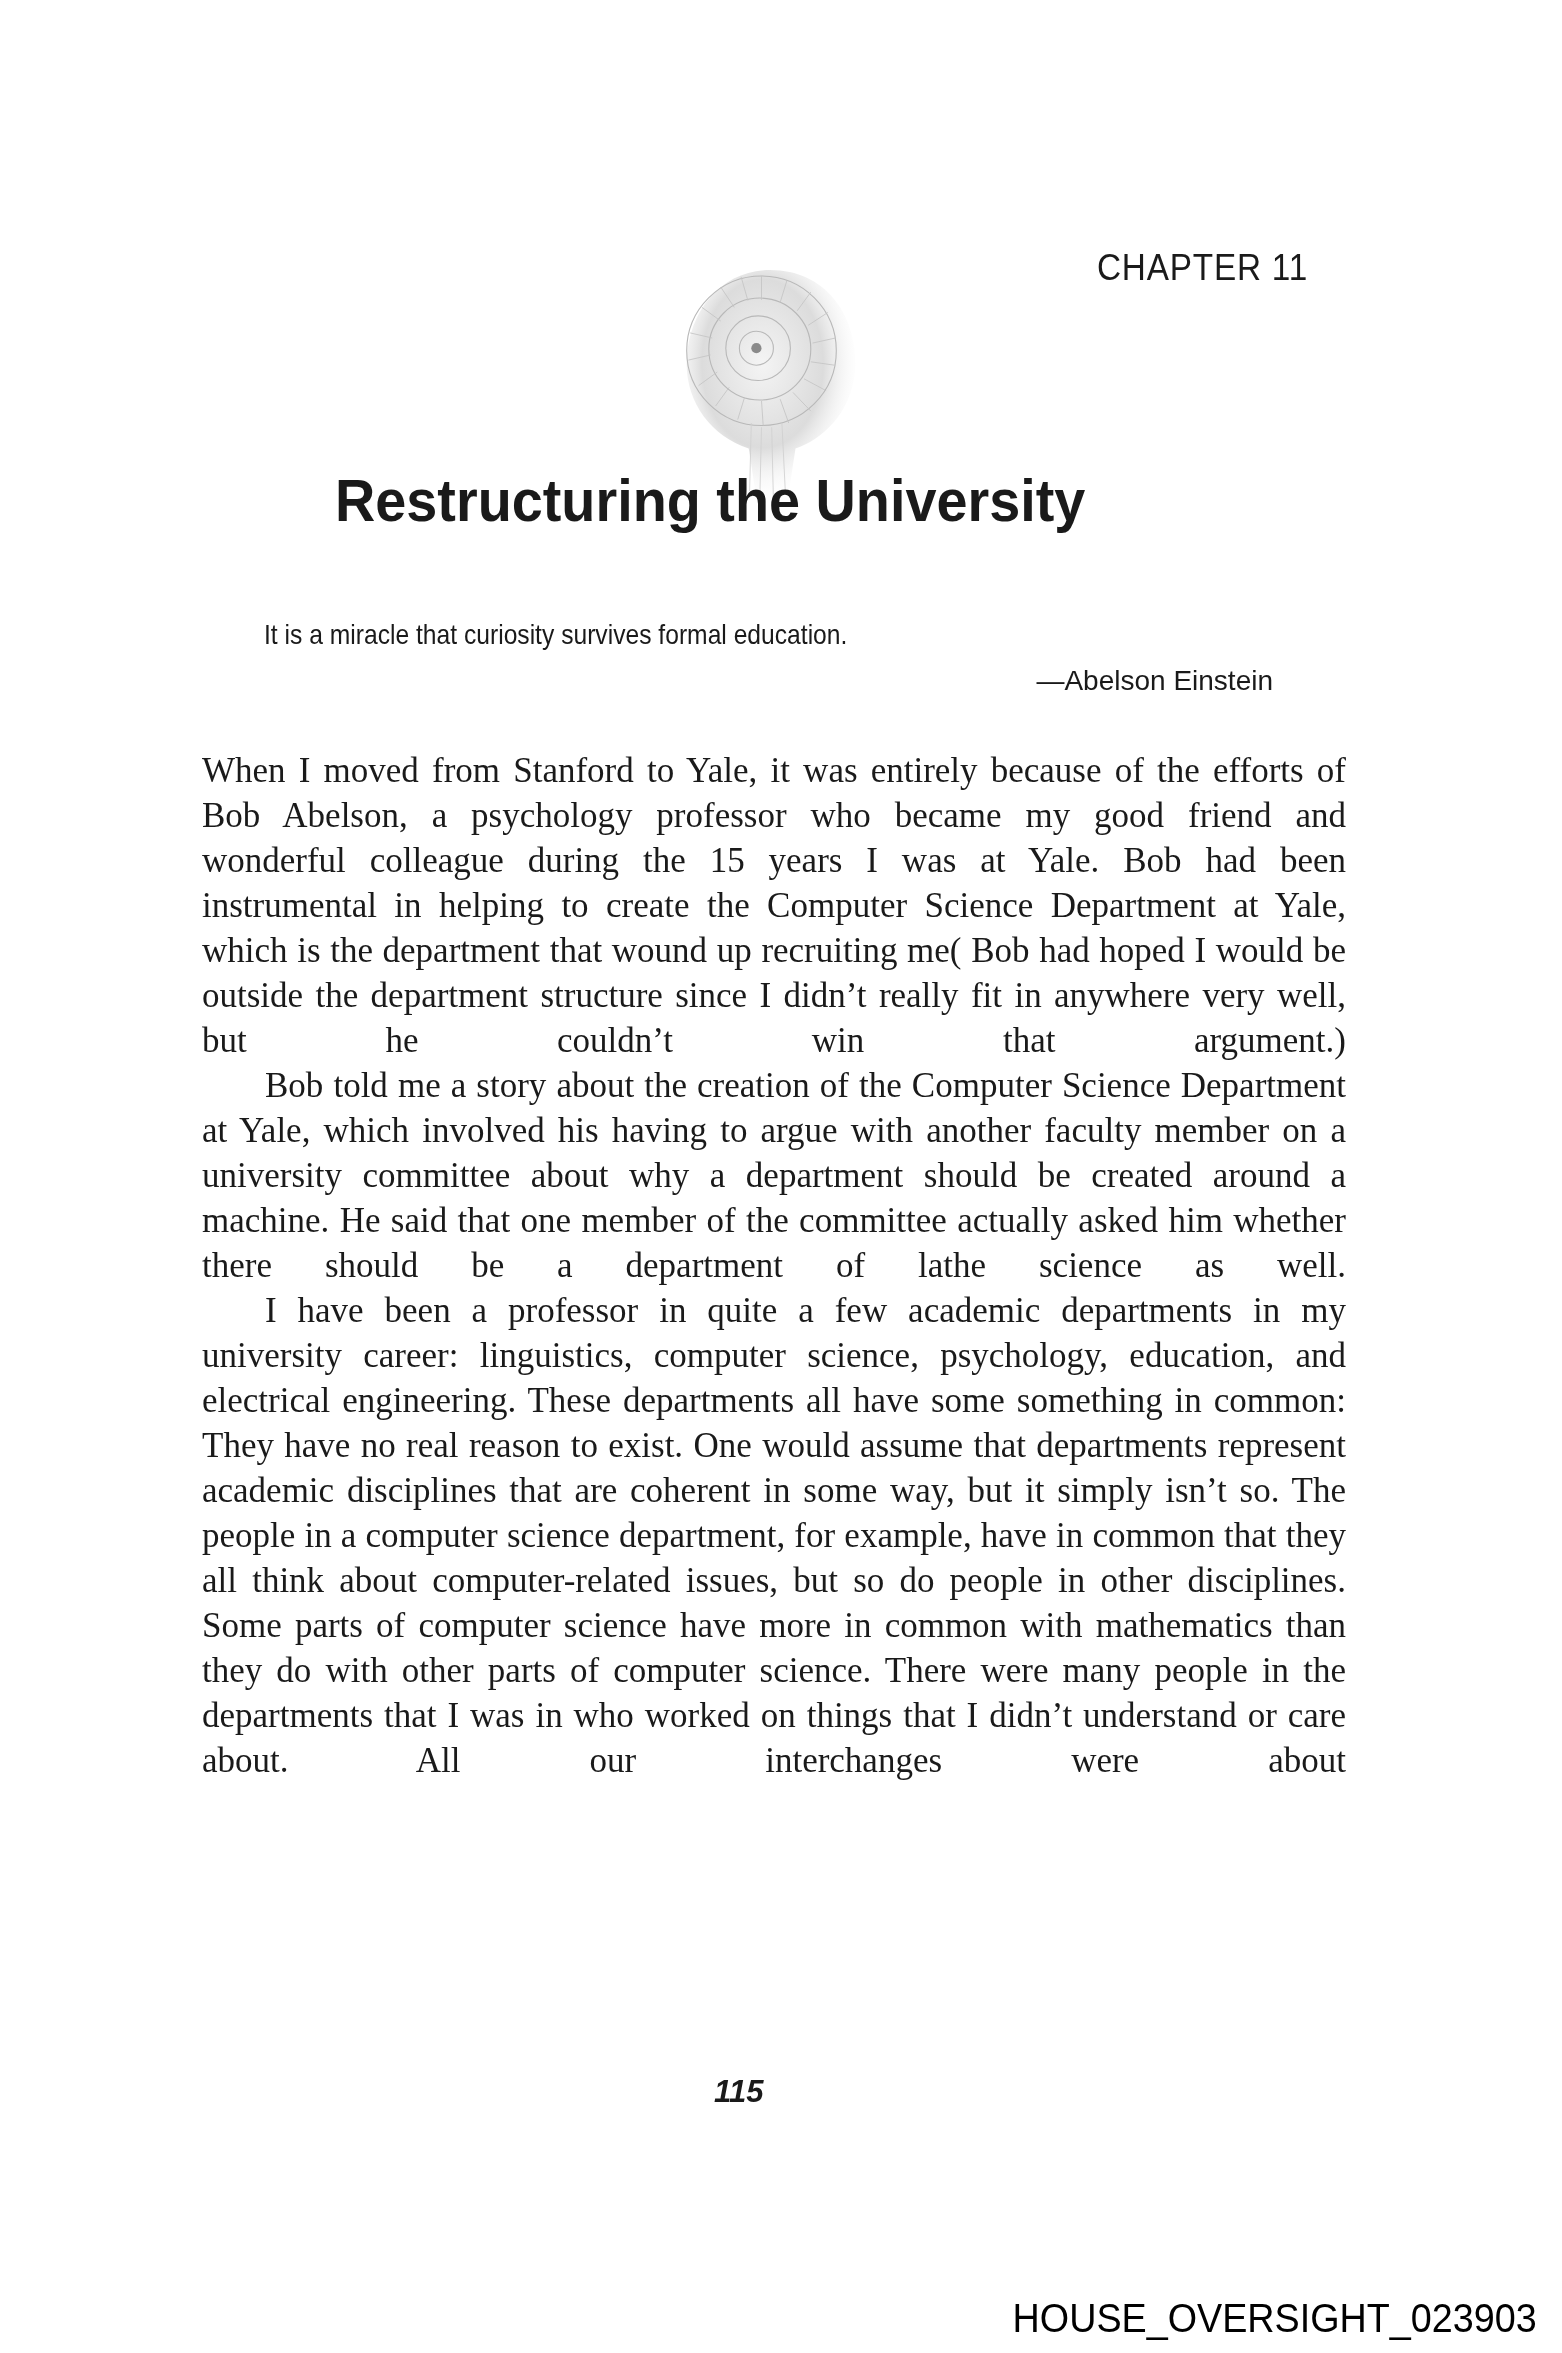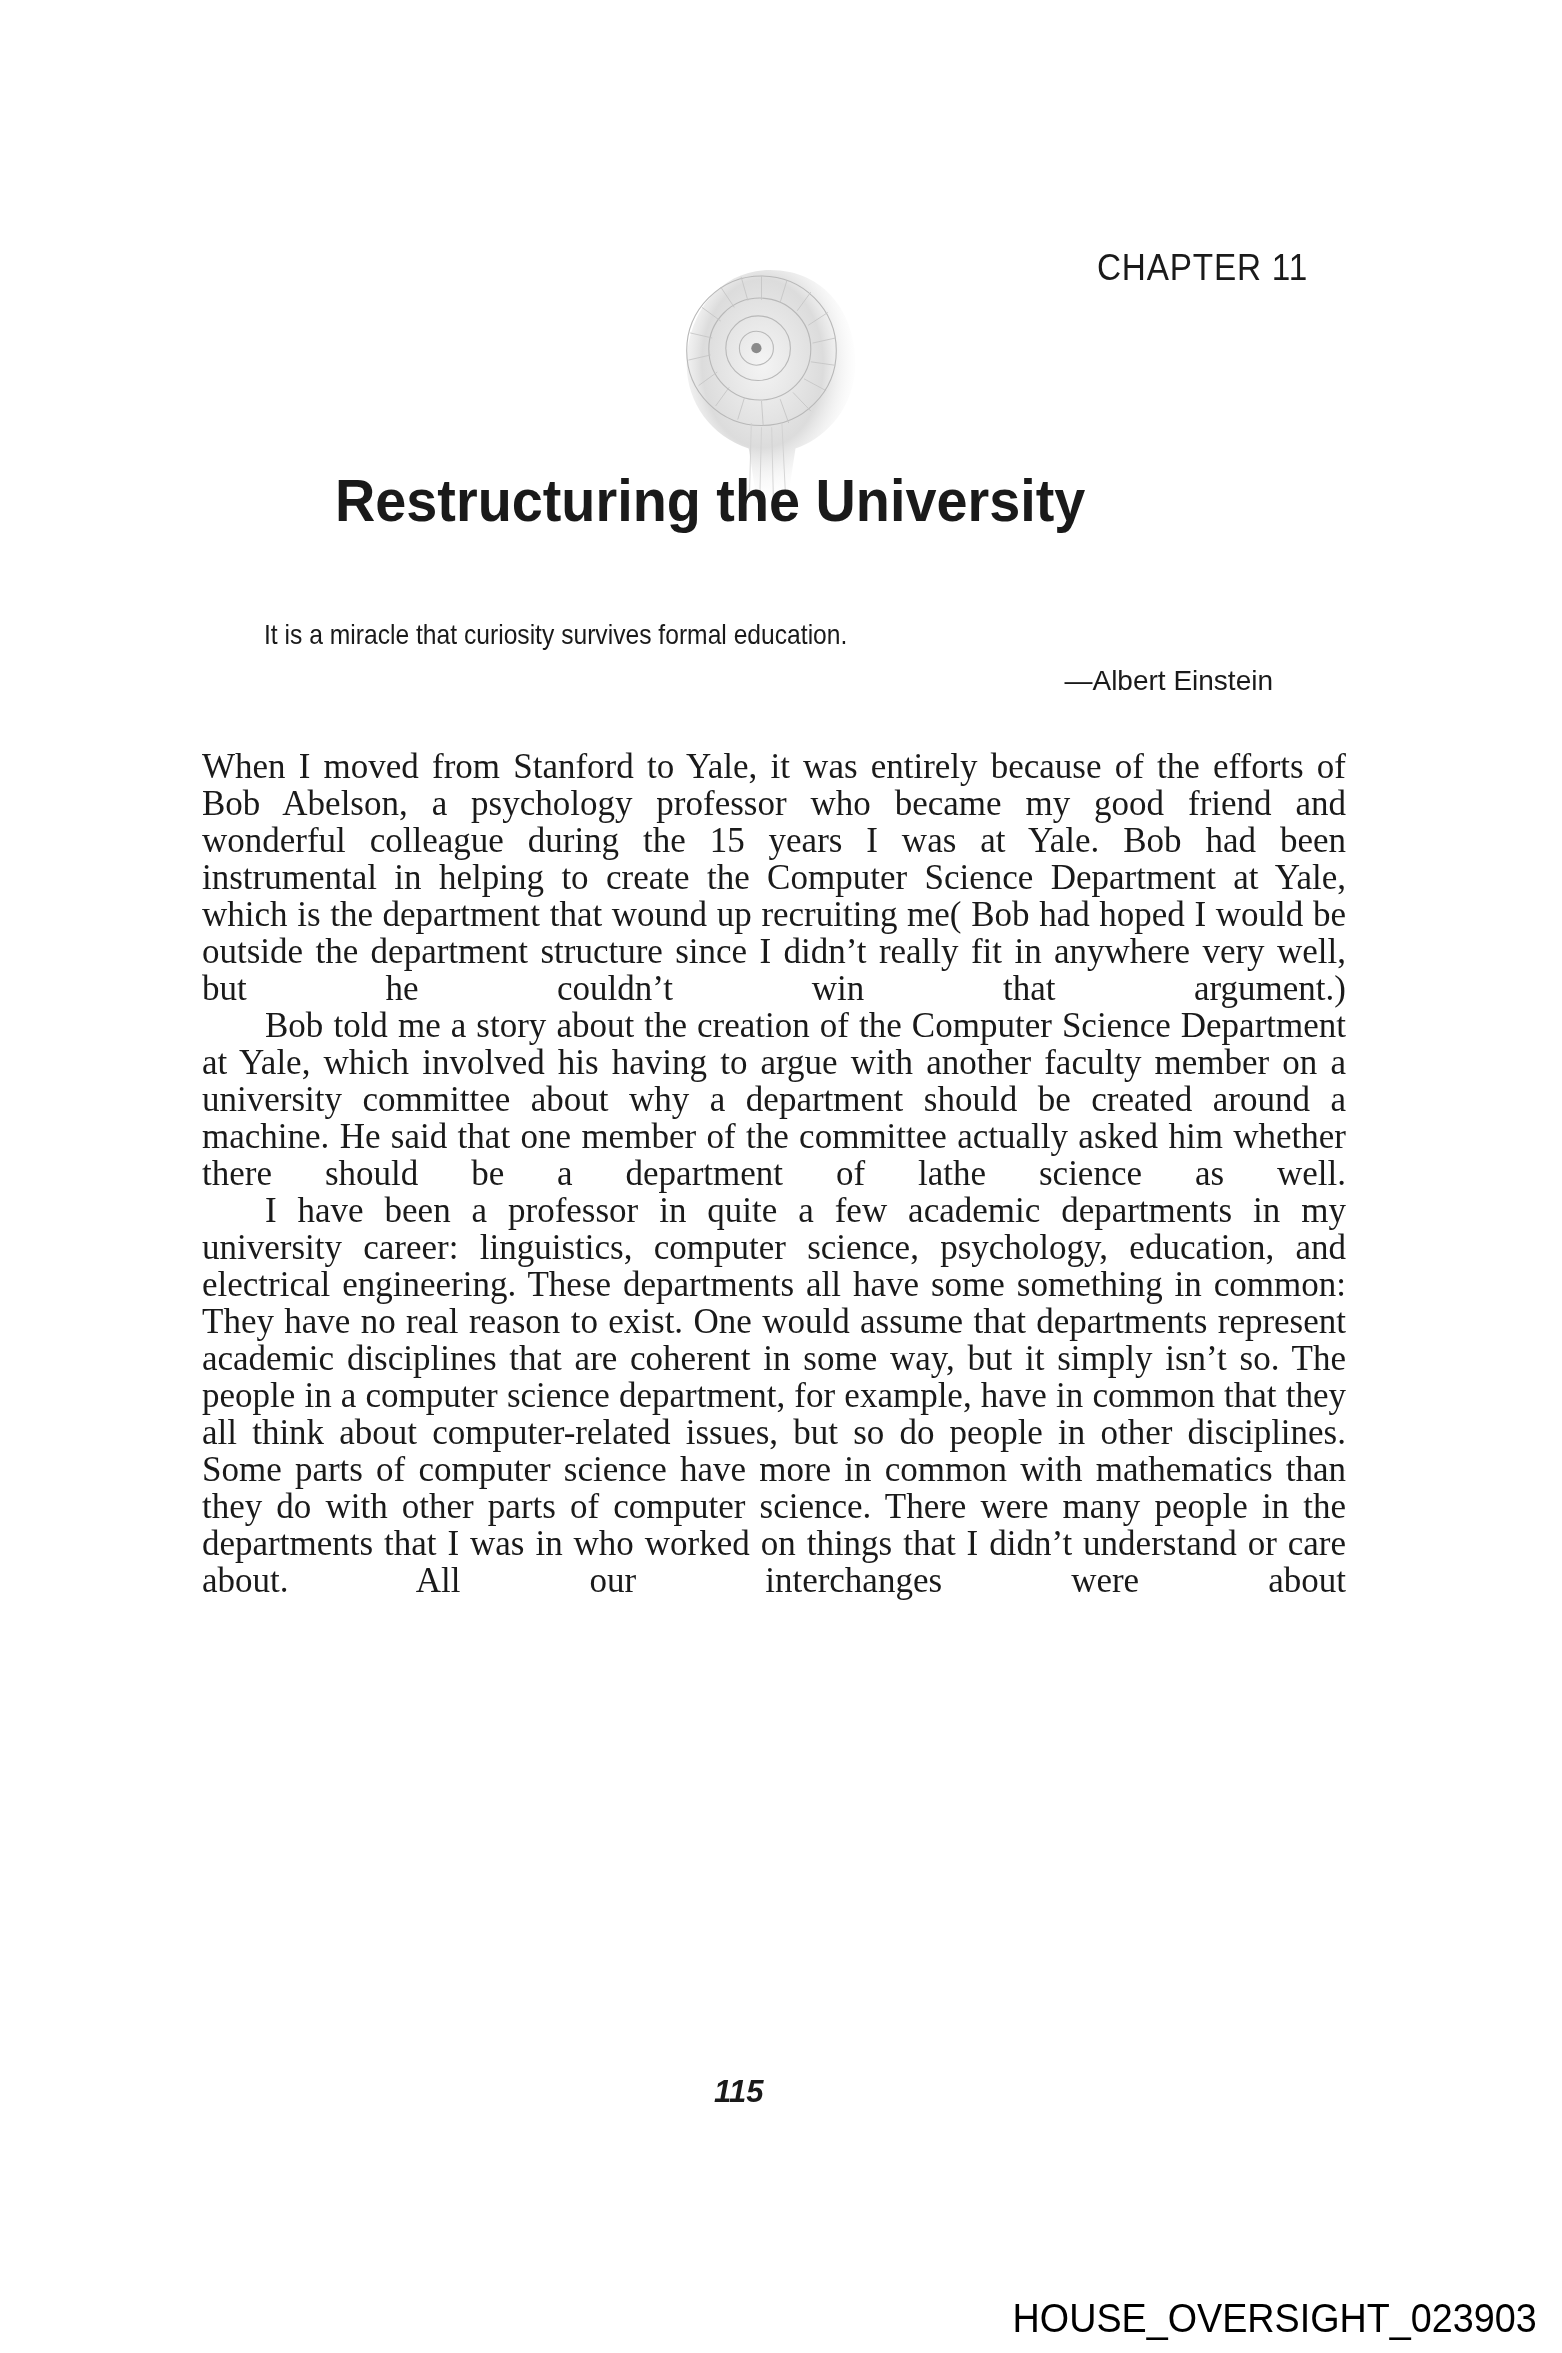--- a/index.html
+++ b/index.html
@@ -16,21 +16,21 @@
     white-space:nowrap; transform:scaleX(0.93); transform-origin:left top; color:#1a1a1a;
   }
   .epigraph {
     position:absolute; left:264px; top:619px; width:1020px;
     font-family:"Liberation Sans", sans-serif; font-size:28px; color:#1a1a1a;
   }
   .epigraph .quote { white-space:nowrap; transform:scaleX(0.88); transform-origin:left top; }
   .epigraph .attr { position:absolute; left:0; top:46px; width:1009px; text-align:right; white-space:nowrap; }
   .body-text {
     position:absolute; left:202px; top:748px; width:1144px;
-    font-family:"Liberation Serif", serif; font-size:35px; line-height:37px;
+    font-family:"Liberation Serif", serif; font-size:35px; line-height:45px;
     text-align:justify; color:#1a1a1a;
   }
   .body-text p { margin:0; text-align:justify; text-align-last:justify; }
   .body-text p.indent { text-indent:63px; }
   .page-number {
     position:absolute; left:714px; top:2074px;
     font-family:"Liberation Sans", sans-serif; font-weight:bold; font-style:italic; font-size:31px; color:#1a1a1a;
   }
   .bates {
     position:absolute; right:25.5px; top:2295px;
@@ -84,21 +84,21 @@
     <line x1="134" y1="200" x2="138" y2="280"></line>
       <line x1="98" y1="200" x2="96" y2="280"></line>
   </g>
   <circle cx="104" cy="112" r="6" fill="#8a8a8a"></circle>
 </svg>
 
 <div class="title">Restructuring the University</div>
 
 <div class="epigraph">
   <div class="quote">It is a miracle that curiosity survives formal education.</div>
-  <div class="attr">—Albert Einstein</div>
+  <div class="attr">—Abelson Einstein</div>
 </div>
 
 <div class="body-text">
   <p class="para">When I moved from Stanford to Yale, it was entirely because of the efforts of Bob Abelson, a psychology professor who became my good friend and wonderful colleague during the 15 years I was at Yale. Bob had been instrumental in helping to create the Computer Science Department at Yale, which is the department that wound up recruiting me( Bob had hoped I would be outside the department structure since I didn’t really fit in anywhere very well, but he couldn’t win that argument.)</p>
   <p class="para indent">Bob told me a story about the creation of the Computer Science Department at Yale, which involved his having to argue with another faculty member on a university committee about why a department should be created around a machine. He said that one member of the committee actually asked him whether there should be a department of lathe science as well.</p>
   <p class="para indent">I have been a professor in quite a few academic departments in my university career: linguistics, computer science, psychology, education, and electrical engineering. These departments all have some something in common: They have no real reason to exist. One would assume that departments represent academic disciplines that are coherent in some way, but it simply isn’t so. The people in a computer science department, for example, have in common that they all think about computer-related issues, but so do people in other disciplines. Some parts of computer science have more in common with mathematics than they do with other parts of computer science. There were many people in the departments that I was in who worked on things that I didn’t understand or care about. All our interchanges were about</p>
 </div>
 
 <div class="page-number">115</div>
 <div class="bates">HOUSE_OVERSIGHT_023903</div>

